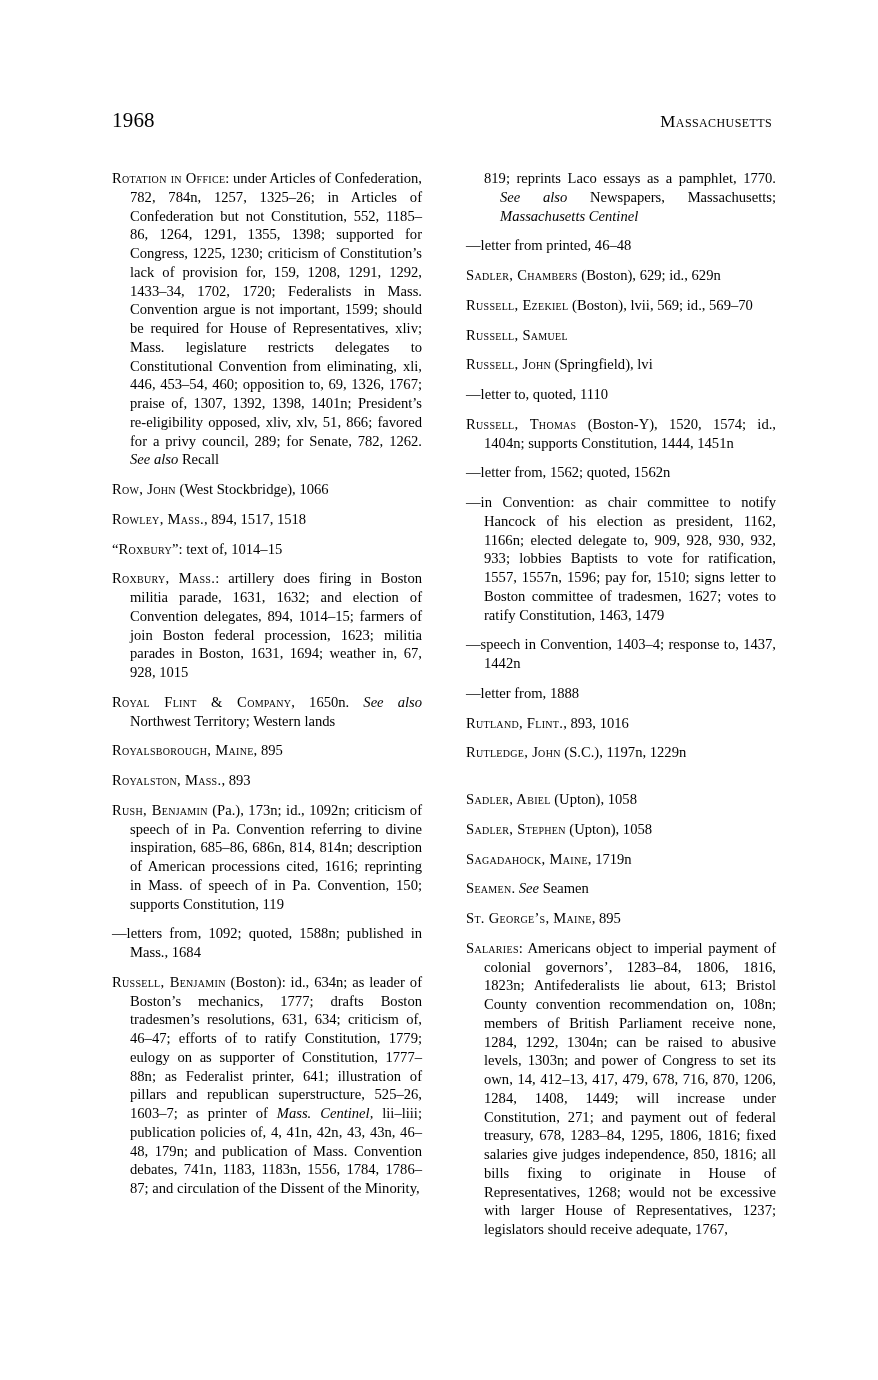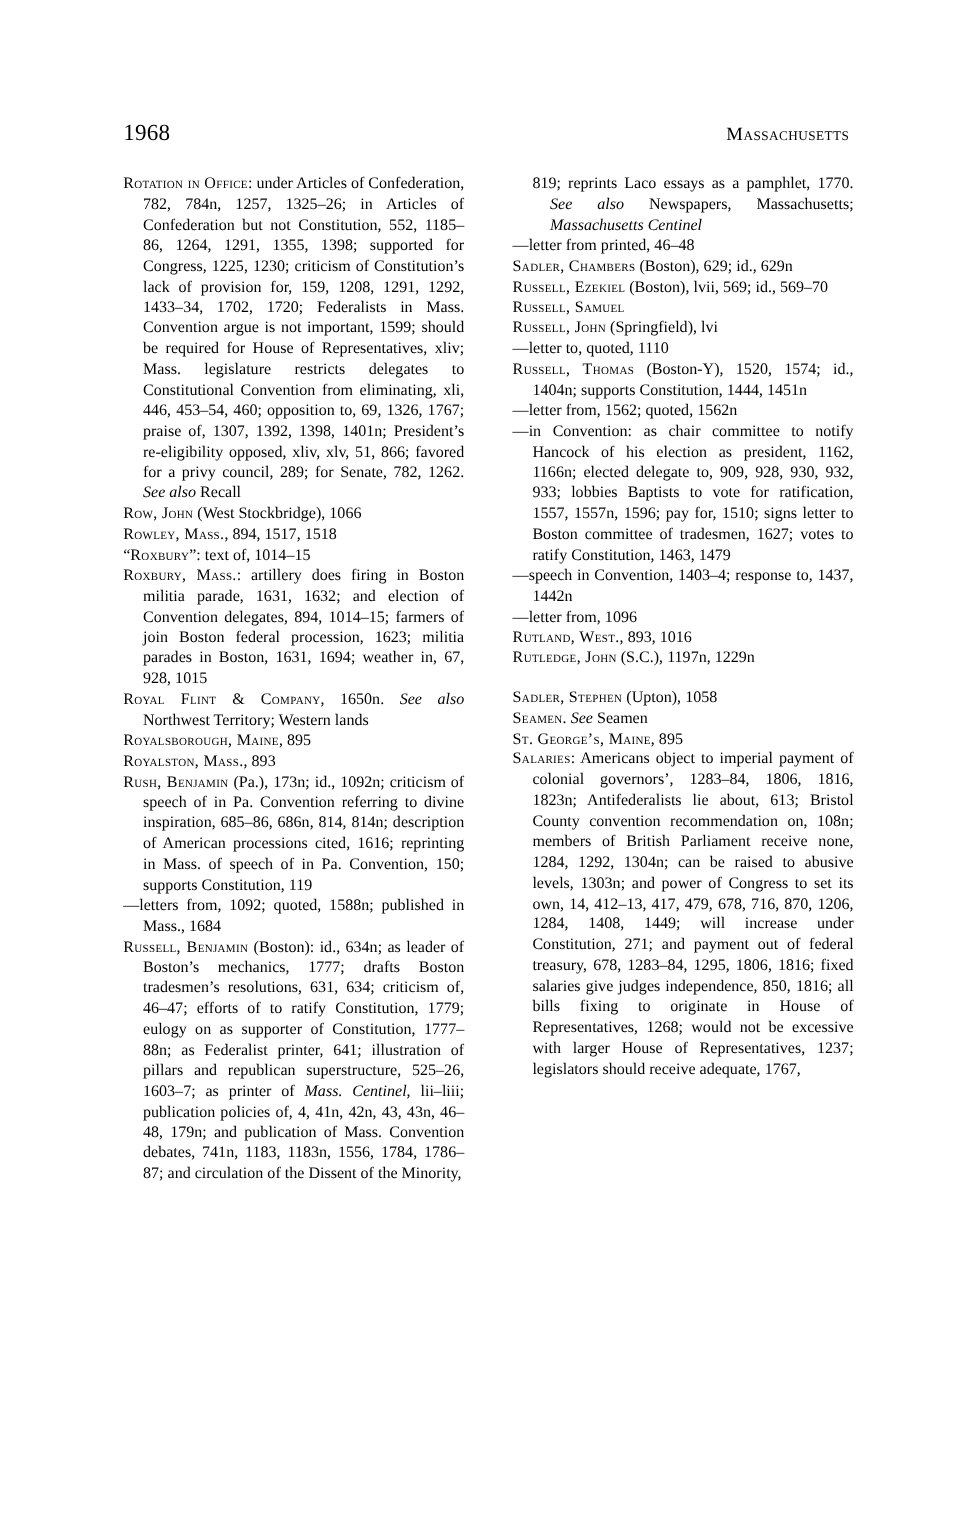--- a/index.html
+++ b/index.html
@@ -51,21 +51,21 @@
     justify-content: space-between;
   }
   .col {
     width: 310px;
   }
   .entry {
     font-size: 14.6px;
     line-height: 1.285;
     text-align: justify;
     text-justify: inter-word;
-    margin: 0 0 0 0;
+    margin: 11px 0 0 0;
     hyphens: manual;
   }
   
   .entry.main {
     padding-left: 18px;
     text-indent: -18px;
   }
   
   .entry.sub {
     padding-left: 18px;
@@ -115,24 +115,26 @@
         <p class="entry sub">—letter from printed, 46–48</p>
         <p class="entry main"><span class="headword">Sadler, Chambers</span> (Boston), 629; id., 629n</p>
         <p class="entry main"><span class="headword">Russell, Ezekiel</span> (Boston), lvii, 569; id., 569–70</p>
         <p class="entry main"><span class="headword">Russell, Samuel</span></p>
         <p class="entry main"><span class="headword">Russell, John</span> (Springfield), lvi</p>
         <p class="entry sub">—letter to, quoted, 1110</p>
         <p class="entry main"><span class="headword">Russell, Thomas</span> (Boston-Y), 1520, 1574; id., 1404n; supports Constitution, 1444, 1451n</p>
         <p class="entry sub">—letter from, 1562; quoted, 1562n</p>
         <p class="entry sub">—in Convention: as chair committee to notify Hancock of his election as president, 1162, 1166n; elected delegate to, 909, 928, 930, 932, 933; lobbies Baptists to vote for ratification, 1557, 1557n, 1596; pay for, 1510; signs letter to Boston committee of tradesmen, 1627; votes to ratify Constitution, 1463, 1479</p>
         <p class="entry sub">—speech in Convention, 1403–4; response to, 1437, 1442n</p>
-        <p class="entry sub">—letter from, 1096</p>
-        <p class="entry main"><span class="headword">Rutland, West.</span>, 893, 1016</p>
+        <p class="entry sub">—letter from, 1888</p>
+        <p class="entry main"><span class="headword">Rutland, Flint.</span>, 893, 1016</p>
         <p class="entry main"><span class="headword">Rutledge, John</span> (S.C.), 1197n, 1229n</p>
         <div class="gap"></div>
+        <p class="entry main"><span class="headword">Sadler, Abiel</span> (Upton), 1058</p>
         <p class="entry main"><span class="headword">Sadler, Stephen</span> (Upton), 1058</p>
+        <p class="entry main"><span class="headword">Sagadahock, Maine</span>, 1719n</p>
         <p class="entry main"><span class="headword">Seamen</span>. <span class="ital">See</span> Seamen</p>
         <p class="entry main"><span class="headword">St. George’s, Maine</span>, 895</p>
         <p class="entry main continues"><span class="headword">Salaries</span>: Americans object to imperial payment of colonial governors’, 1283–84, 1806, 1816, 1823n; Antifederalists lie about, 613; Bristol County convention recommendation on, 108n; members of British Parliament receive none, 1284, 1292, 1304n; can be raised to abusive levels, 1303n; and power of Congress to set its own, 14, 412–13, 417, 479, 678, 716, 870, 1206, 1284, 1408, 1449; will increase under Constitution, 271; and payment out of federal treasury, 678, 1283–84, 1295, 1806, 1816; fixed salaries give judges independence, 850, 1816; all bills fixing to originate in House of Representatives, 1268; would not be excessive with larger House of Representatives, 1237; legislators should receive adequate, 1767,</p>
       </div>
   </div>
 
 </div>
 
 </body></html>

